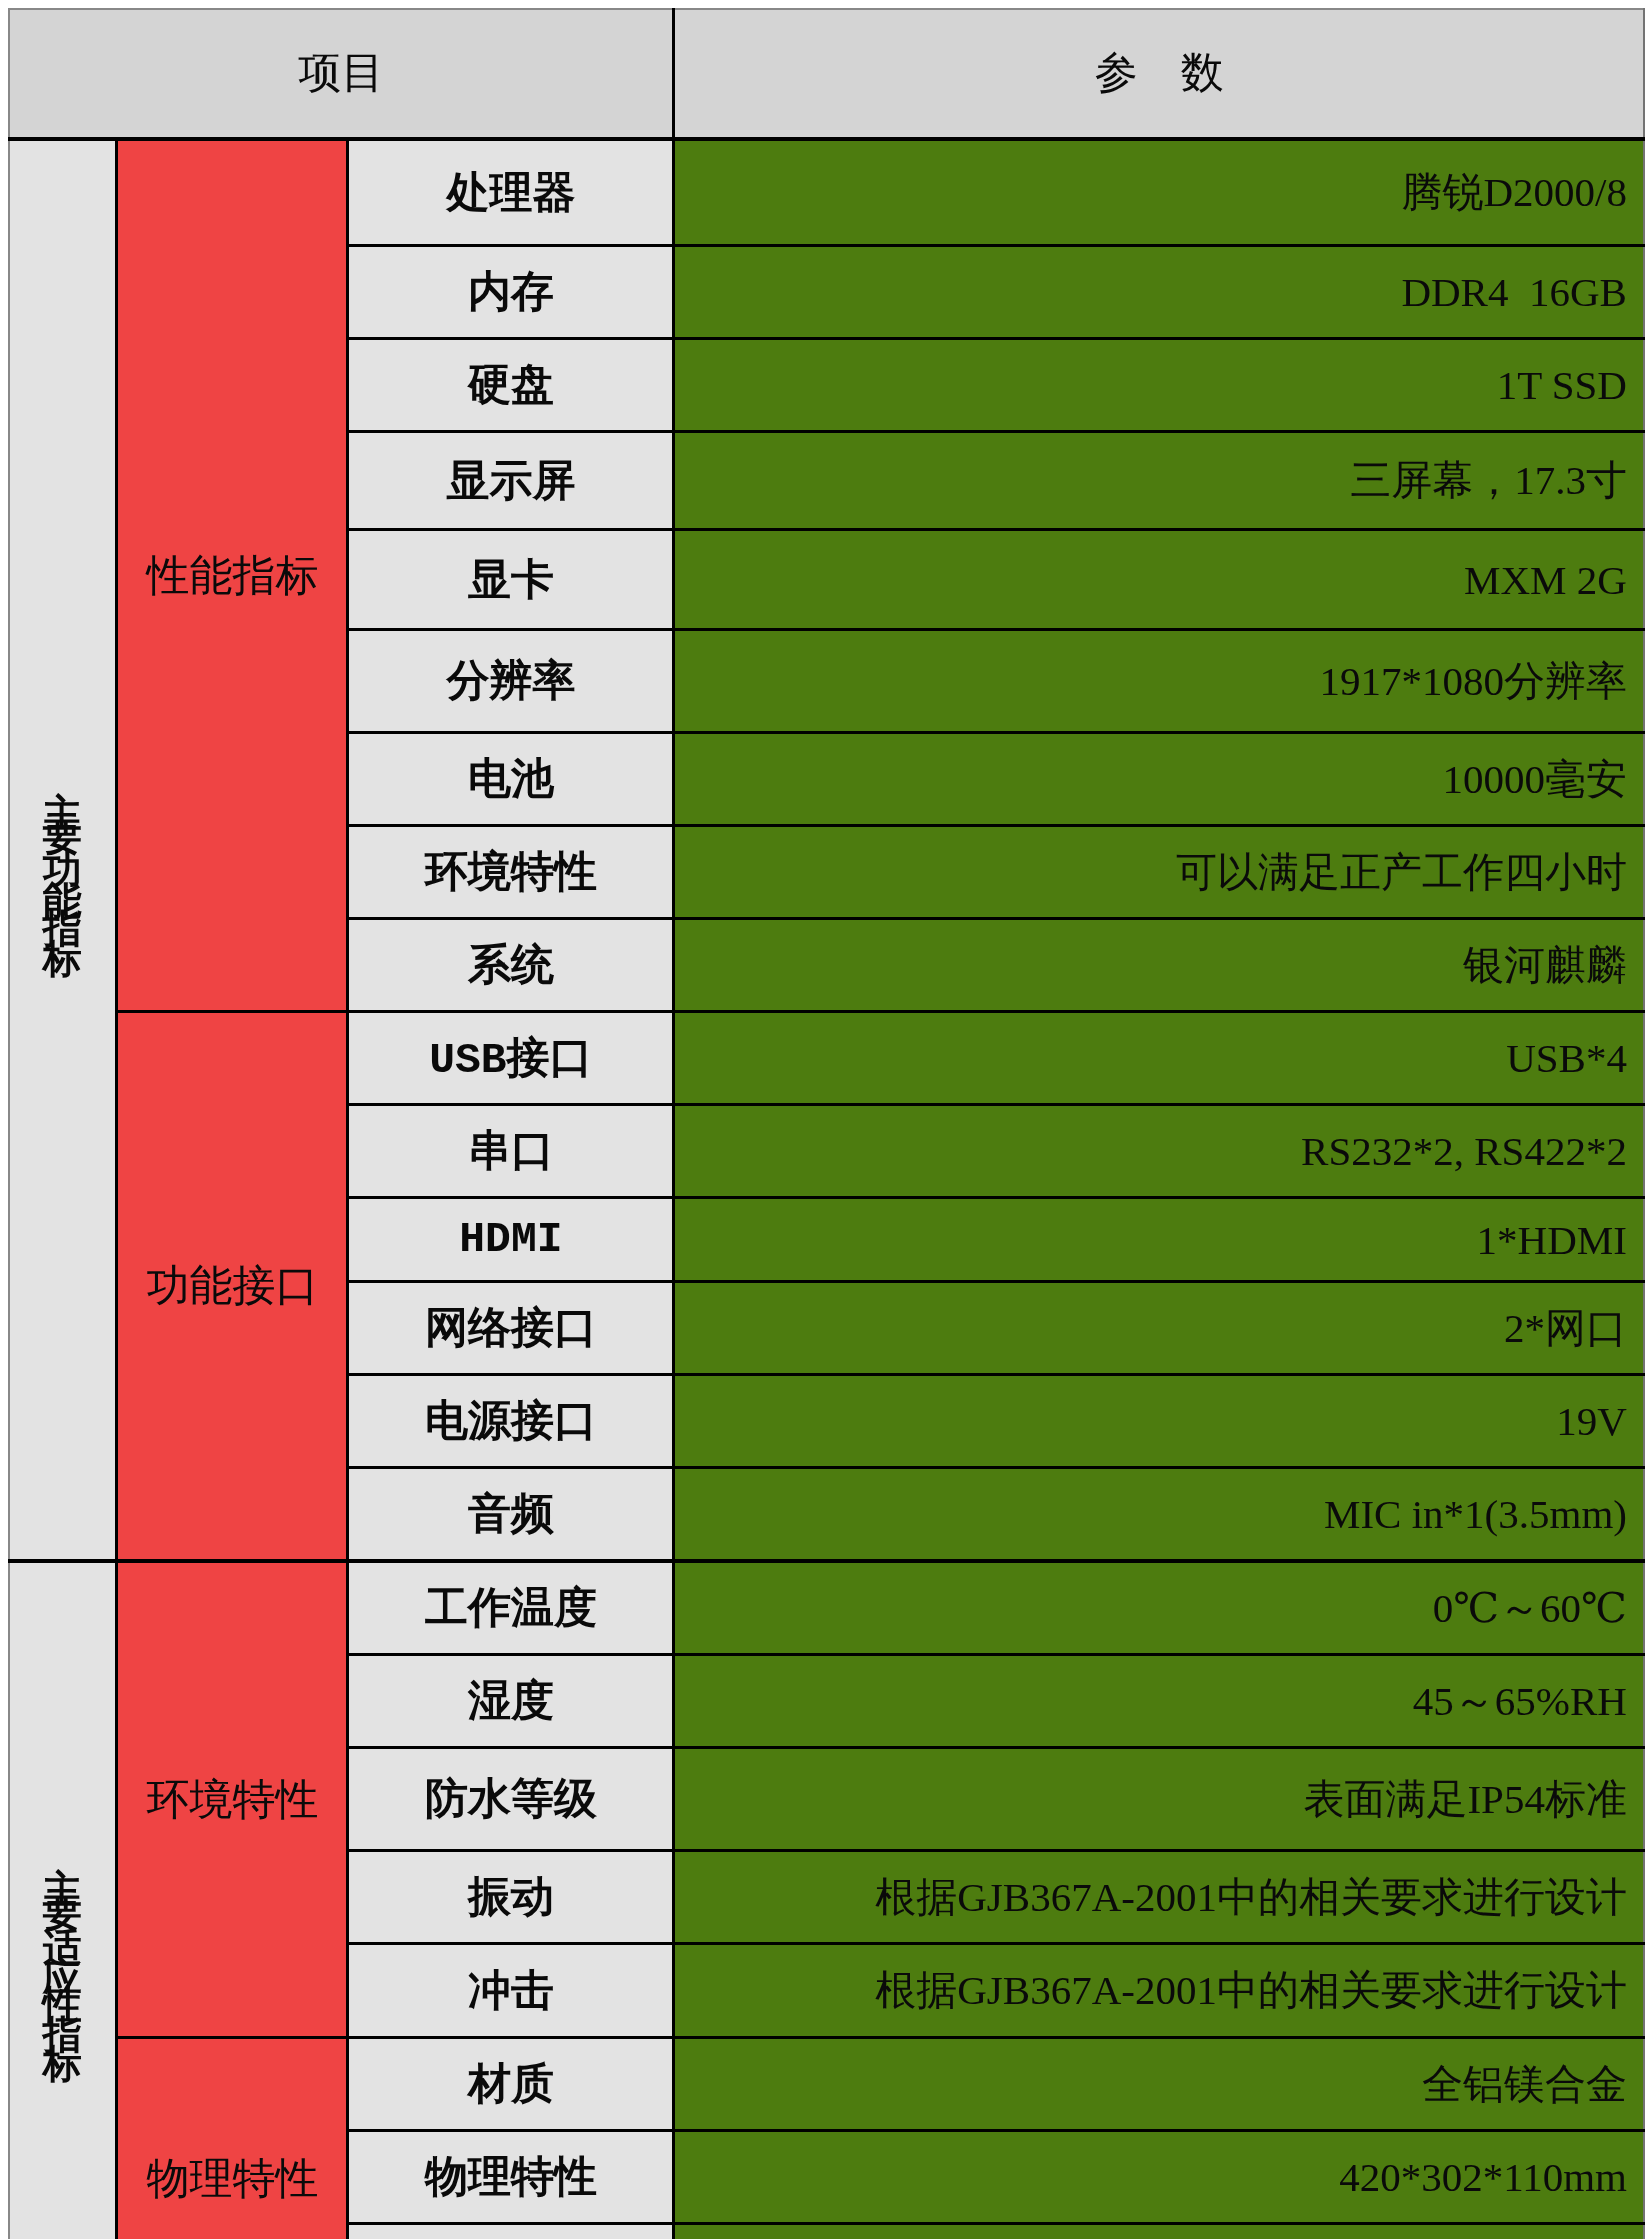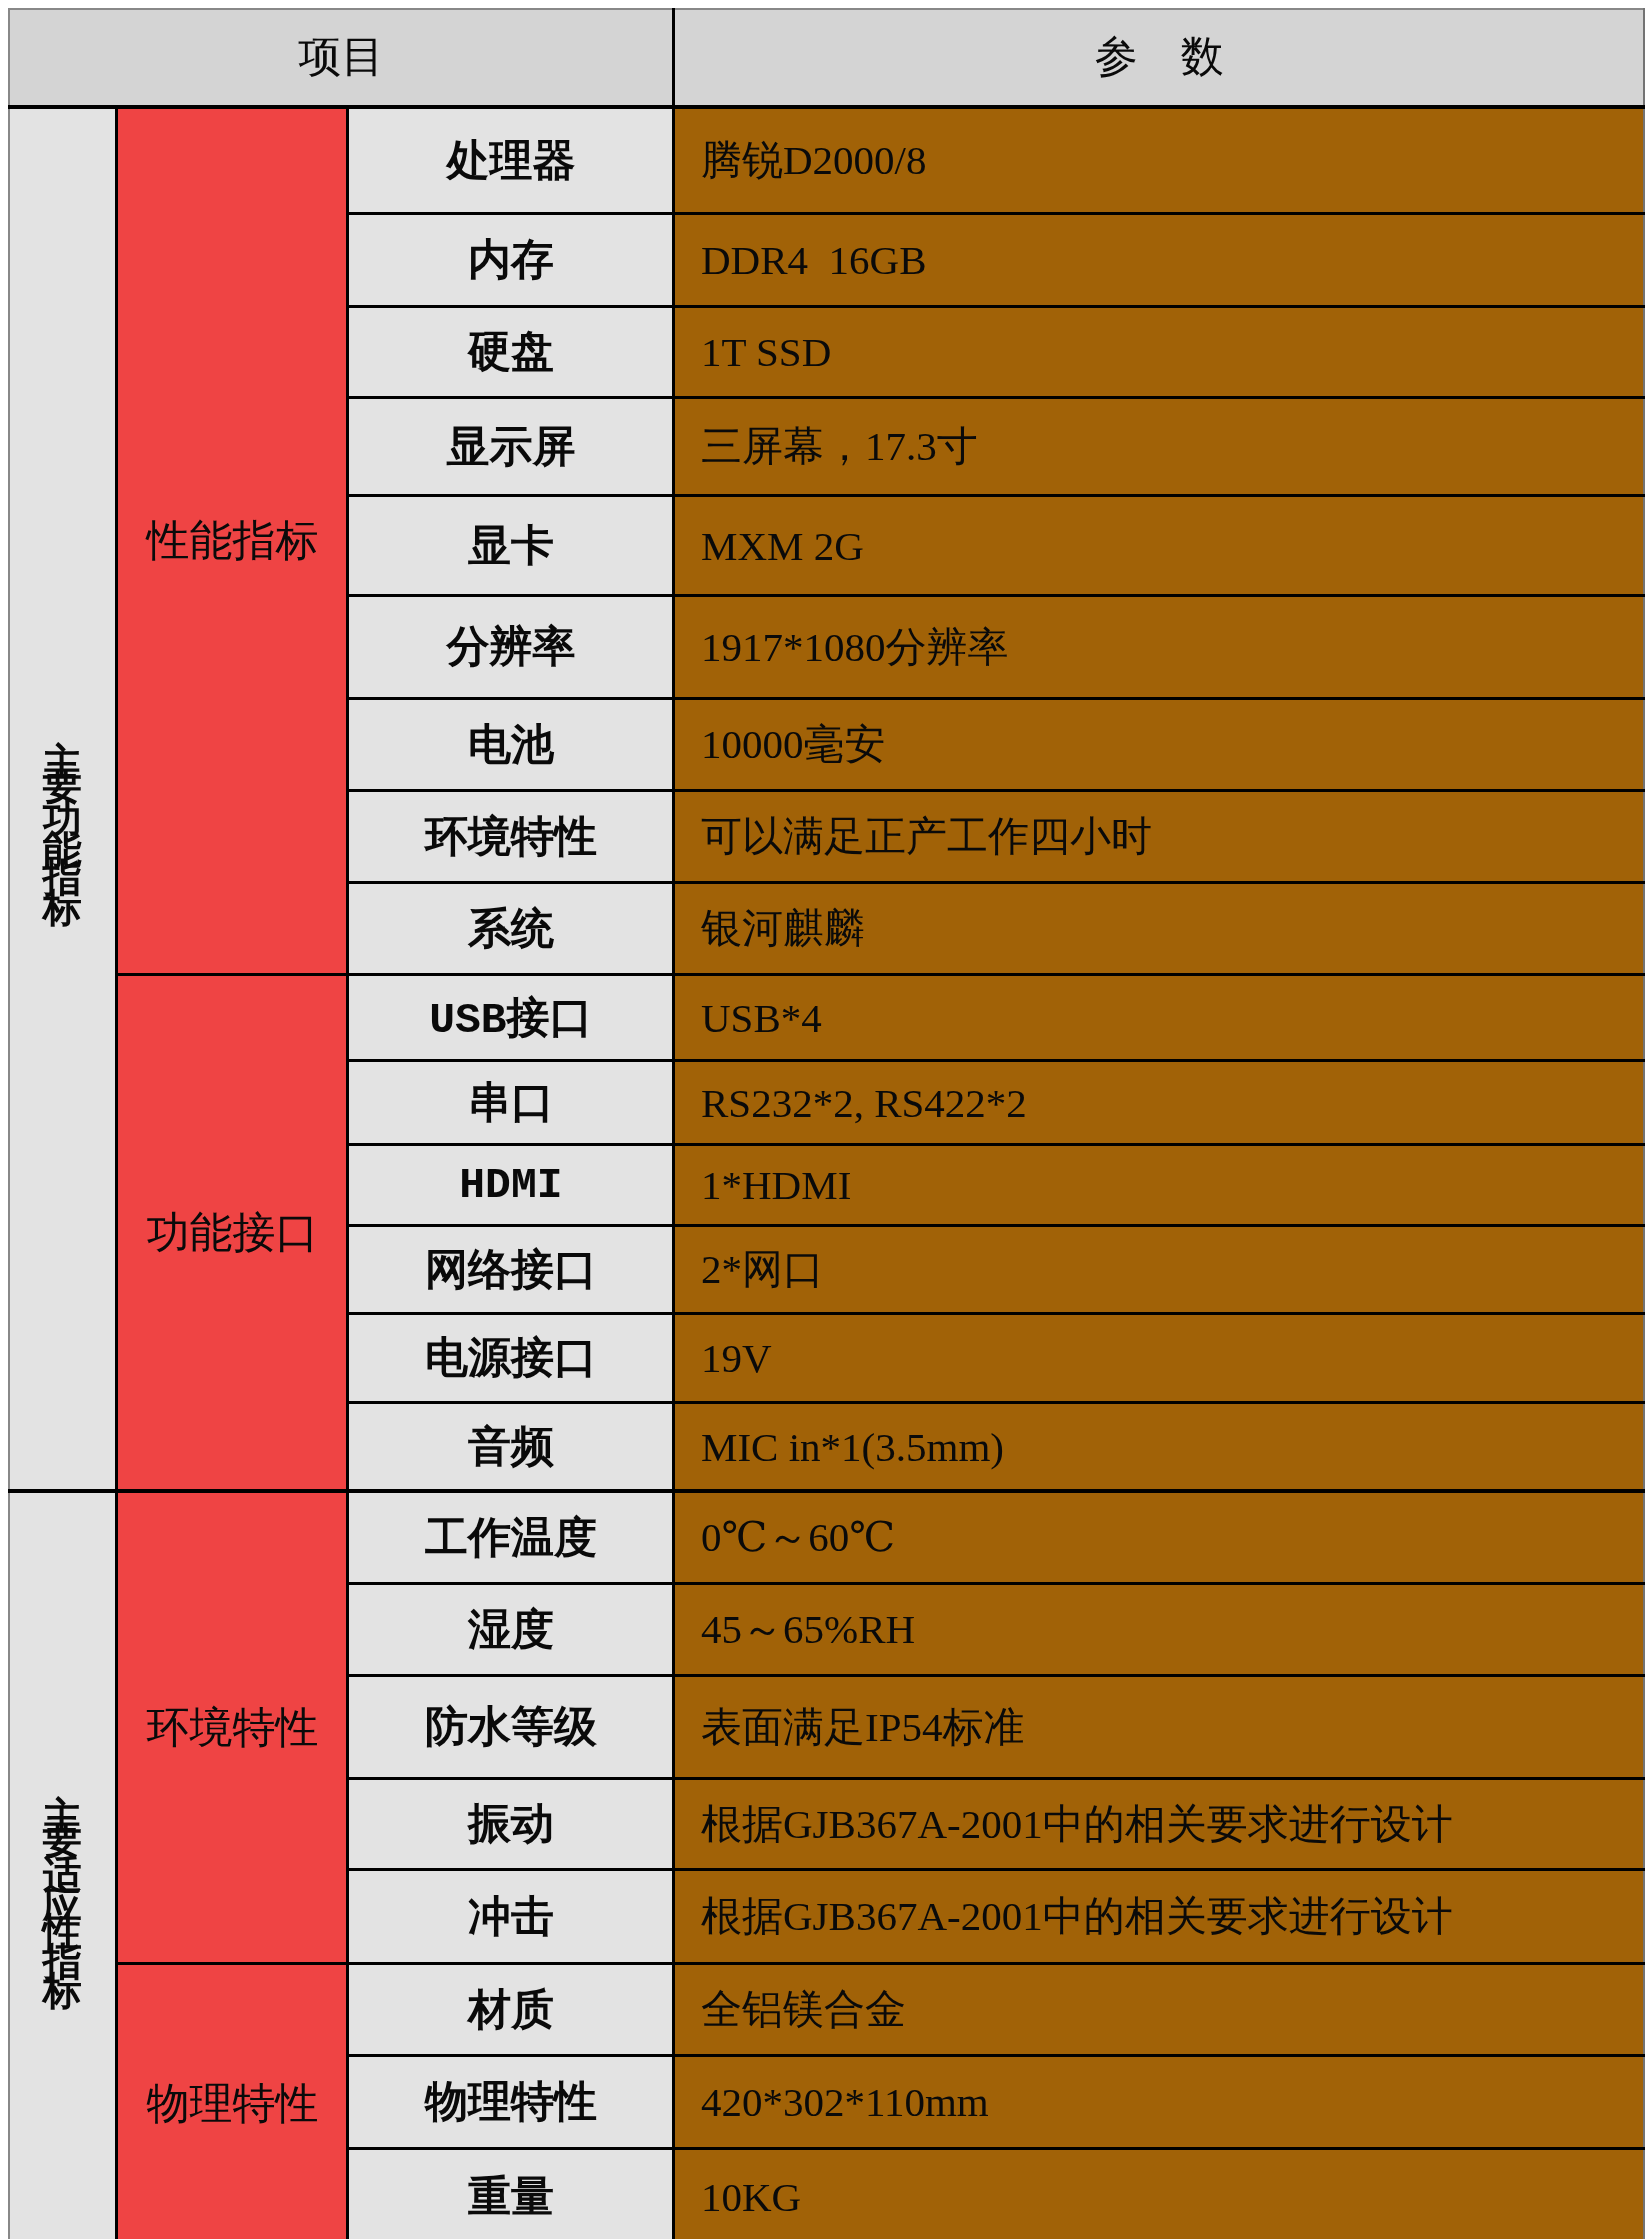--- a/index.html
+++ b/index.html
@@ -11,21 +11,21 @@
     position:relative;
   }
   table.spec{
     position:absolute;left:7.9px;top:7.9px;
     width:1636px;
     border-collapse:collapse;
     table-layout:fixed;
   }
   td{
     border:3px solid #000;
-    padding:0;
+    padding:16px;
     vertical-align:middle;
     overflow:hidden;
   }
   
   tr.header-row td{
     background:#d4d4d4;
     border-bottom:4.9px solid #000;
     font-size:43px;
     text-align:center;
     height:95px;
@@ -52,23 +52,23 @@
     text-align:center;
   }
   td.cell-name{
     background:#e3e3e3;
     font-weight:bold;
     font-size:43px;
     text-align:center;
     font-family:Liberation Mono, monospace;
   }
   td.cell-value{
-    background:#a16207;
+    background:#4d7c0f;
     font-size:41px;
-    text-align:left;
+    text-align:right;
     padding-left:25.6px;
     white-space:pre;
   }
   
   tr.section-start td{ border-top:4.9px solid #000; }
   
   td.edge-t{ border-top:2px solid #888; }
   td.edge-l{ border-left:2px solid #888; }
   td.edge-r{ border-right:2px solid #737373; }
   td.edge-b{ border-bottom:2px solid #888; }

